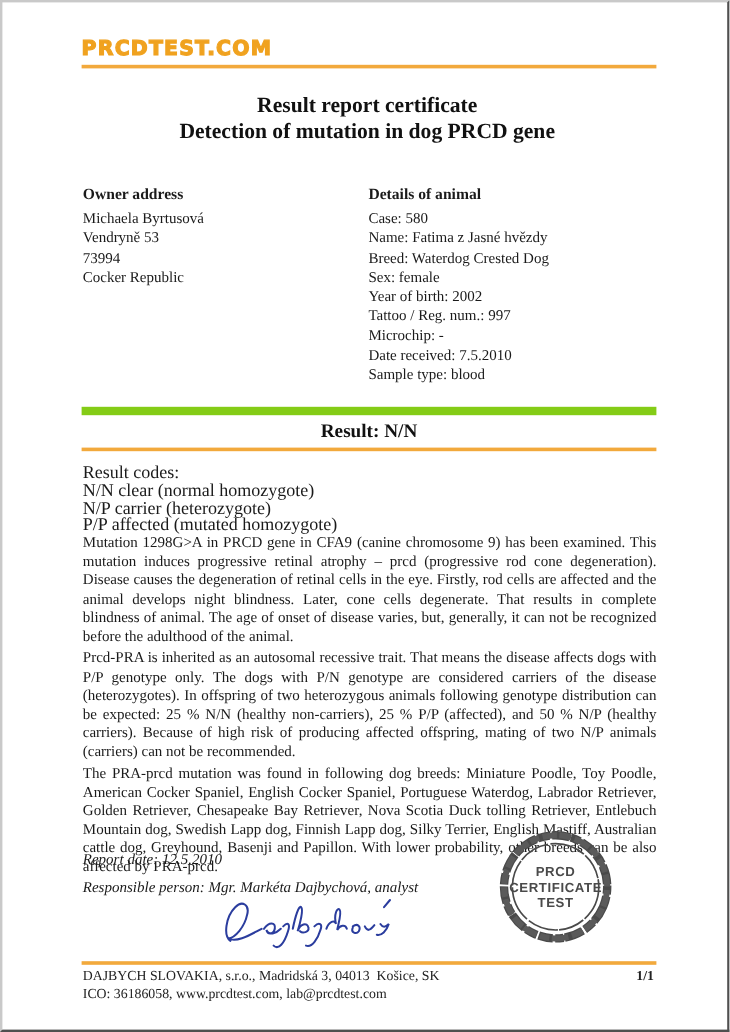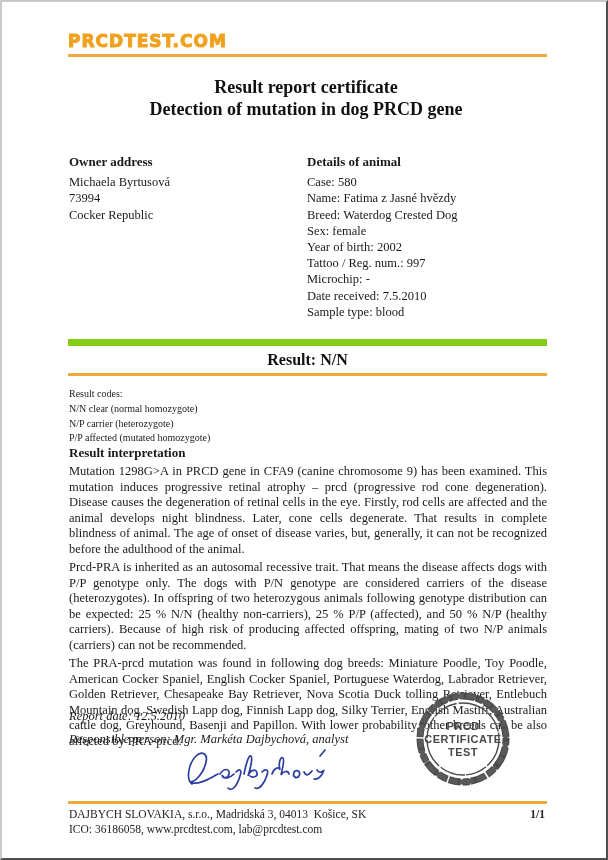--- a/index.html
+++ b/index.html
@@ -40,21 +40,21 @@
   .col-animal { left: 305px; width: 245px; }
   .col-heading { font-weight: bold; font-size: 13px; margin-bottom: 4px; }
 
   .result-banner {
     position: absolute; left: 66px; top: 337px; width: 479px;
     border-top: 7px solid #84cc16; border-bottom: 3px solid #F2A93C;
     padding: 5px 0 4px 0;
     text-align: center; font-weight: bold; font-size: 16px; color: #111;
   }
 
-  .codes { position: absolute; left: 67px; top: 385px; font-size: 10px; line-height: 14.8px; }
+  .codes { position: absolute; left: 67px; top: 385px; font-size: 15px; line-height: 14.8px; }
 
   .interpretation {
     position: absolute; left: 67px; top: 443px; width: 478px;
     font-size: 12.5px;
   }
   .interpretation .col-heading { margin-bottom: 3px; }
   .interpretation p {
     text-align: justify; line-height: 15.5px; margin-bottom: 3px;
   }
 
@@ -86,20 +86,21 @@
   <div class="rule rule-header"></div>
 
   <div class="title-block">
     <div>Result report certificate</div>
     <div>Detection of mutation in dog PRCD gene</div>
   </div>
 
   <div class="col col-owner">
     <div class="col-heading">Owner address</div>
     <div>Michaela Byrtusová</div>
+    <div>Vendryně 53</div>
     <div>73994</div>
     <div>Cocker Republic</div>
   </div>
 
   <div class="col col-animal">
     <div class="col-heading">Details of animal</div>
     <div>Case: 580</div>
     <div>Name: Fatima z Jasné hvězdy</div>
     <div>Breed: Waterdog Crested Dog</div>
     <div>Sex: female</div>
@@ -113,21 +114,20 @@
   <div class="result-banner">Result: N/N</div>
 
   <div class="codes">
     <div>Result codes:</div>
     <div>N/N clear (normal homozygote)</div>
     <div>N/P carrier (heterozygote)</div>
     <div>P/P affected (mutated homozygote)</div>
   </div>
 
   <div class="interpretation">
-    <div class="col-heading">Result interpretation</div>
     <p>Mutation 1298G&gt;A in PRCD gene in CFA9 (canine chromosome 9) has been examined. This mutation induces progressive retinal atrophy – prcd (progressive rod cone degeneration).  Disease causes the degeneration of retinal cells in the eye. Firstly, rod cells are affected and the animal develops night blindness. Later, cone cells degenerate. That results in complete blindness of animal. The age of onset of disease varies, but, generally, it can not be recognized before the adulthood of the animal.</p>
     <p>Prcd-PRA is inherited as an autosomal recessive trait. That means the disease affects dogs with P/P genotype only.  The dogs with P/N genotype are considered carriers of the disease (heterozygotes). In offspring of two heterozygous animals following genotype distribution can be expected: 25 % N/N (healthy non-carriers), 25 % P/P (affected), and 50 % N/P (healthy carriers). Because of high risk of producing affected offspring, mating of two N/P animals (carriers) can not be recommended.</p>
     <p>The PRA-prcd mutation was found in following dog breeds: Miniature Poodle, Toy Poodle, American Cocker Spaniel, English Cocker Spaniel, Portuguese Waterdog, Labrador Retriever, Golden Retriever, Chesapeake Bay Retriever, Nova Scotia Duck tolling Retriever, Entlebuch Mountain dog, Swedish Lapp dog, Finnish Lapp dog, Silky Terrier, English Mastiff, Australian cattle dog, Greyhound, Basenji and Papillon. With lower probability, other breeds can be also affected by PRA-prcd.</p>
   </div>
 
   <div class="signoff">
     <div>Report date: 12.5.2010</div>
     <div>Responsible person: Mgr. Markéta Dajbychová, analyst</div>
   </div>
 

